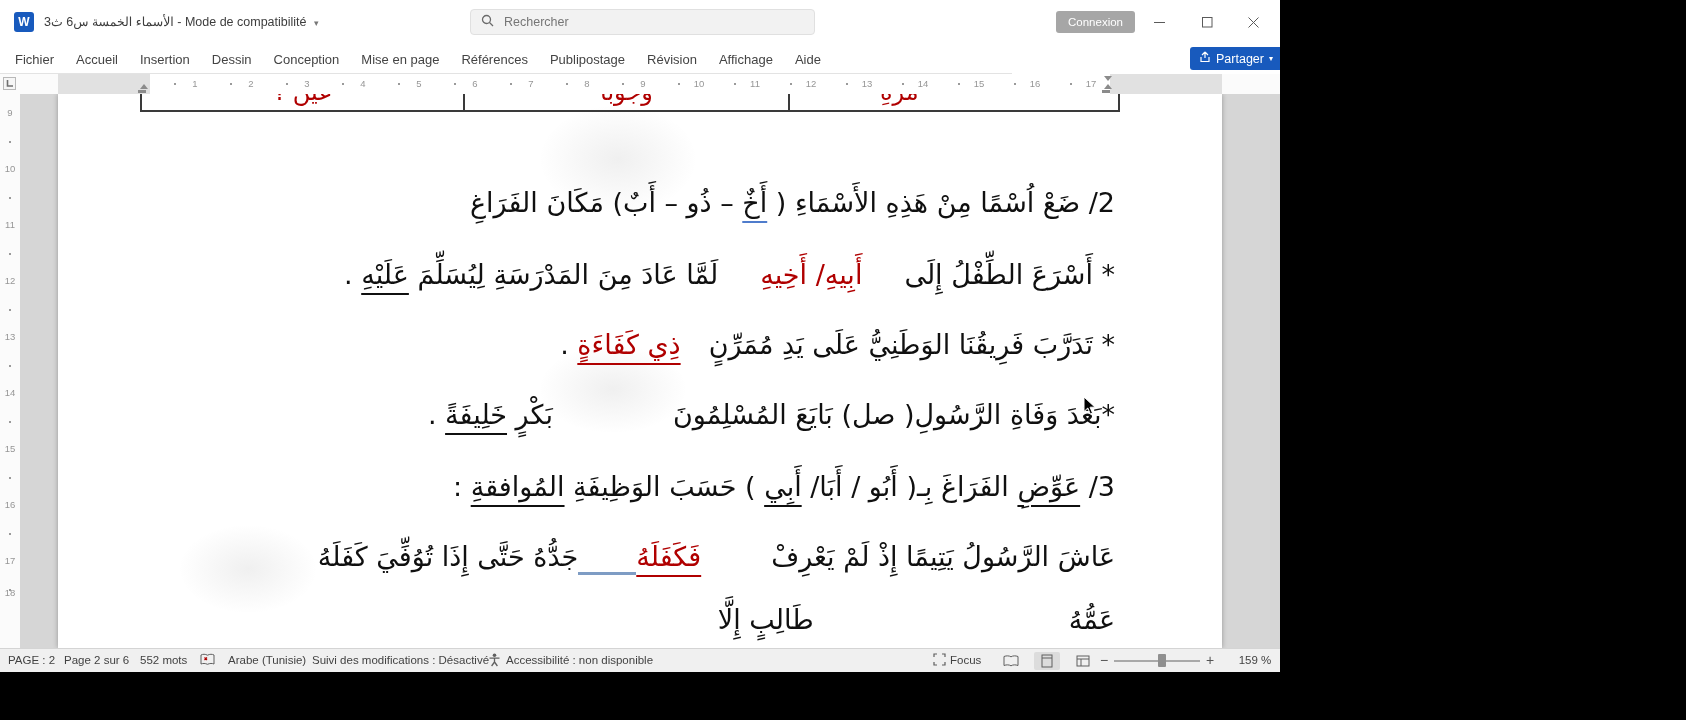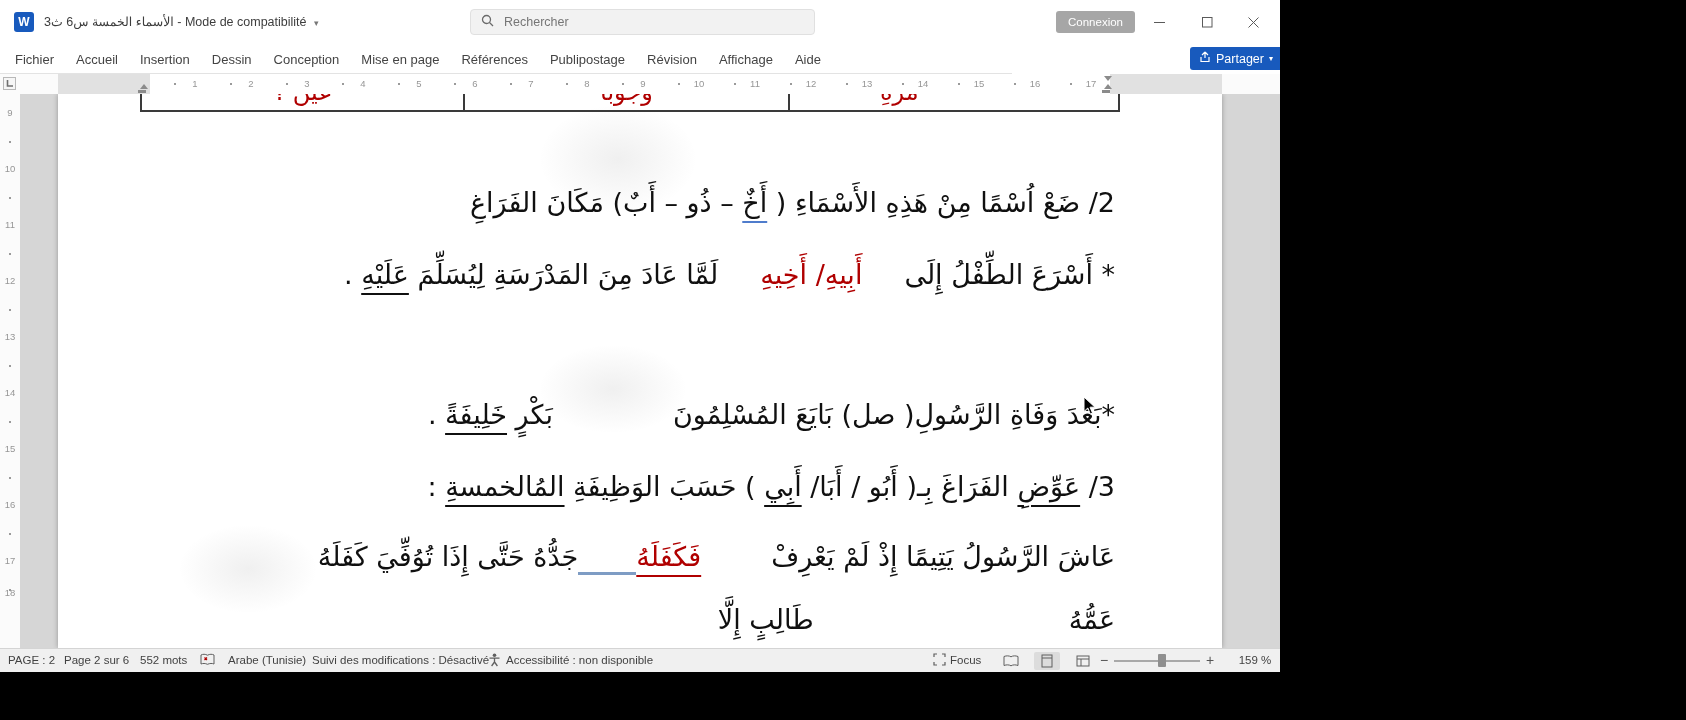--- a/index.html
+++ b/index.html
@@ -216,27 +216,30 @@
         </div>
 
         <div class="dline" style="top:80px" dir="rtl">
           <span>2/ ضَعْ اُسْمًا مِنْ هَذِهِ الأَسْمَاءِ ( </span><span class="u u-blue">أَخٌ</span><span> – ذُو – أَبٌ) مَكَانَ الفَرَاغِ</span>
         </div>
 
         <div class="dline" style="top:152px" dir="rtl">
           <span>* أَسْرَعَ الطِّفْلُ إِلَى</span><span class="gap" style="width:42px"></span><span class="red">أَبِيهِ/ أَخِيهِ</span><span class="gap" style="width:42px"></span><span>لَمَّا عَادَ مِنَ المَدْرَسَةِ لِيُسَلِّمَ </span><span class="u">عَلَيْهِ</span><span> .</span>
         </div>
 
+        <div class="dline" style="top:222px" dir="rtl">
+          <span>* تَدَرَّبَ فَرِيقُنَا الوَطَنِيُّ عَلَى يَدِ مُمَرِّنٍ</span><span class="gap" style="width:28px"></span><span class="red u">ذِي كَفَاءَةٍ</span><span> .</span>
+        </div>
 
         <div class="dline" style="top:292px" dir="rtl">
           <span>*بَعْدَ وَفَاةِ الرَّسُولِ( صل) بَايَعَ المُسْلِمُونَ</span><span class="gap" style="width:120px"></span><span>بَكْرٍ </span><span class="u">خَلِيفَةً</span><span> .</span>
         </div>
 
         <div class="dline" style="top:364px" dir="rtl">
-          <span>3/ </span><span class="u">عَوِّضِ</span><span> الفَرَاغَ بِـ( أَبُو / أَبَا/ </span><span class="u">أَبِي</span><span> ) حَسَبَ الوَظِيفَةِ </span><span class="u">المُالخمسةِ</span><span> :</span>
+          <span>3/ </span><span class="u">عَوِّضِ</span><span> الفَرَاغَ بِـ( أَبُو / أَبَا/ </span><span class="u">أَبِي</span><span> ) حَسَبَ الوَظِيفَةِ </span><span class="u">المُوافقةِ</span><span> :</span>
         </div>
 
         <div class="dline" style="top:434px" dir="rtl">
           <span>عَاشَ الرَّسُولُ يَتِيمًا إِذْ لَمْ يَعْرِفْ</span><span class="gap" style="width:70px"></span><span class="red u">فَكَفَلَهُ</span><span class="blankline"></span><span>جَدُّهُ حَتَّى إِذَا تُوُفِّيَ كَفَلَهُ</span>
         </div>
 
         <div class="dline" style="top:497px" dir="rtl">
           <span>عَمُّهُ</span><span class="gap" style="width:255px"></span><span>طَالِبٍ إِلَّا</span>
         </div>
       </div>

